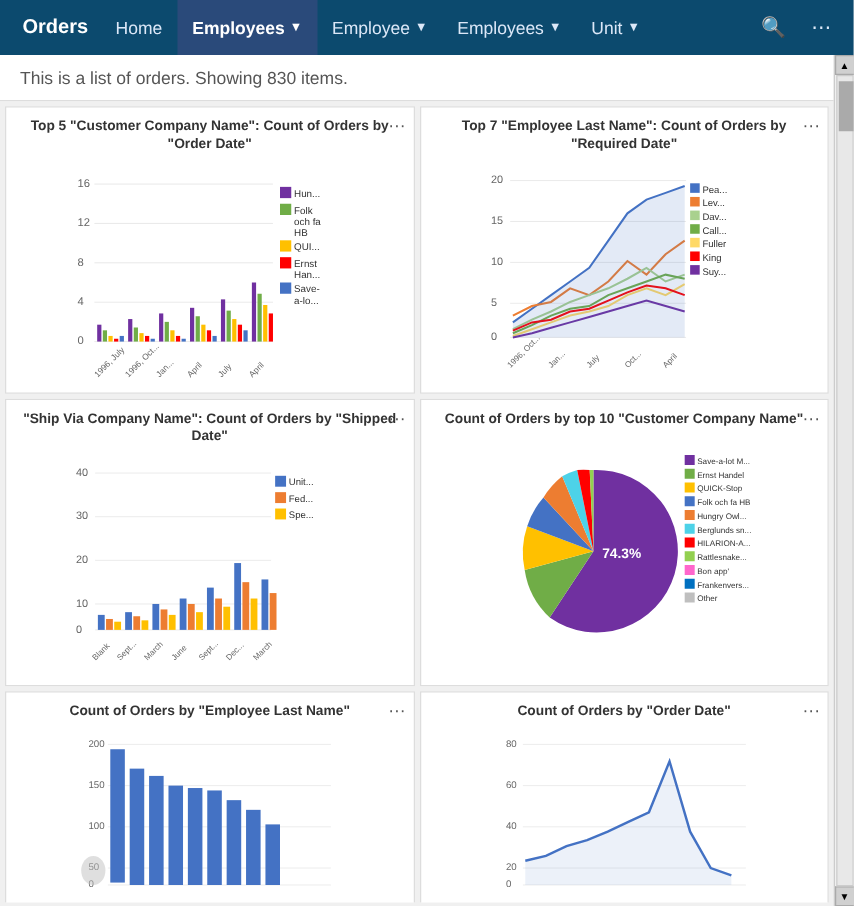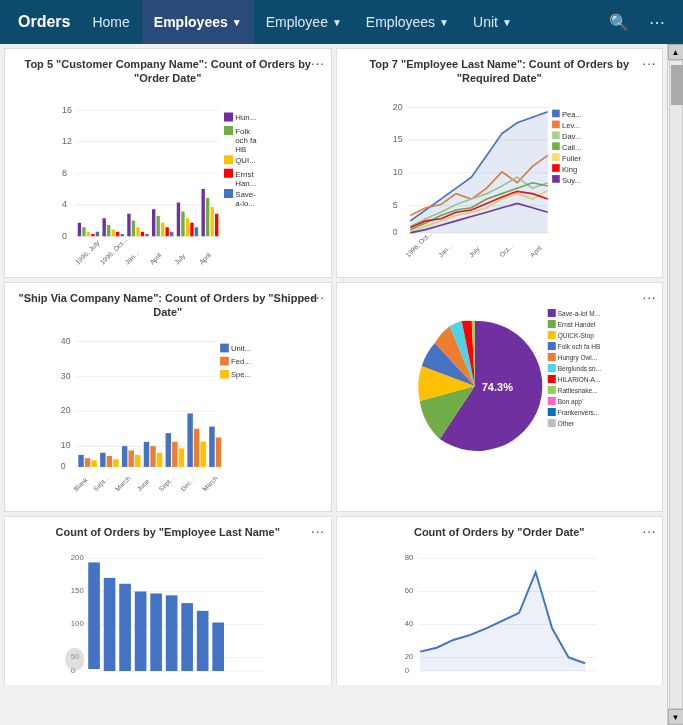--- a/index.html
+++ b/index.html
@@ -176,20 +176,23 @@
       <span>Unit</span>
       <span class="arrow">▼</span>
     </div>
     <div class="nav-spacer"></div>
     <div class="nav-icon">🔍</div>
     <div class="nav-icon">⋯</div>
   </div>
 
   <div class="content-area">
 
+    <div class="statusbar">
+      <span>This is a list of orders. Showing 830 items.</span>
+    </div>
 
     <div class="main">
 
       <div class="card">
         <div class="card-title">Top 5 "Customer Company Name": Count of Orders by "Order Date"</div>
         <div class="card-menu">···</div>
         <svg class="chart-area" viewBox="0 0 220 160">
 
           <text x="16" y="20" font-size="8" fill="#666">16</text>
           <text x="16" y="48" font-size="8" fill="#666">12</text>
@@ -367,20 +370,21 @@
           <rect x="158" y="18" width="8" height="8" fill="#4472c4"></rect>
           <text x="168" y="25" font-size="7" fill="#333">Unit...</text>
           <rect x="158" y="30" width="8" height="8" fill="#ed7d31"></rect>
           <text x="168" y="37" font-size="7" fill="#333">Fed...</text>
           <rect x="158" y="42" width="8" height="8" fill="#ffc000"></rect>
           <text x="168" y="49" font-size="7" fill="#333">Spe...</text>
         </svg>
       </div>
 
       <div class="card">
+        <div class="card-title">Count of Orders by top 10 "Customer Company Name"</div>
         <div class="card-menu">···</div>
         <svg class="chart-area" viewBox="0 0 220 180">
 
           <path d="M 85 95 L 85 30 A 65 65 0 1 1 50 148 Z" fill="#7030a0"></path>
 
           <path d="M 85 95 L 50 148 A 65 65 0 0 1 30 110 Z" fill="#70ad47"></path>
           <path d="M 85 95 L 30 110 A 65 65 0 0 1 32 75 Z" fill="#ffc000"></path>
           <path d="M 85 95 L 32 75 A 65 65 0 0 1 45 52 Z" fill="#4472c4"></path>
           <path d="M 85 95 L 45 52 A 65 65 0 0 1 60 35 Z" fill="#ed7d31"></path>
           <path d="M 85 95 L 60 35 A 65 65 0 0 1 72 30 Z" fill="#4dd2e8"></path>

